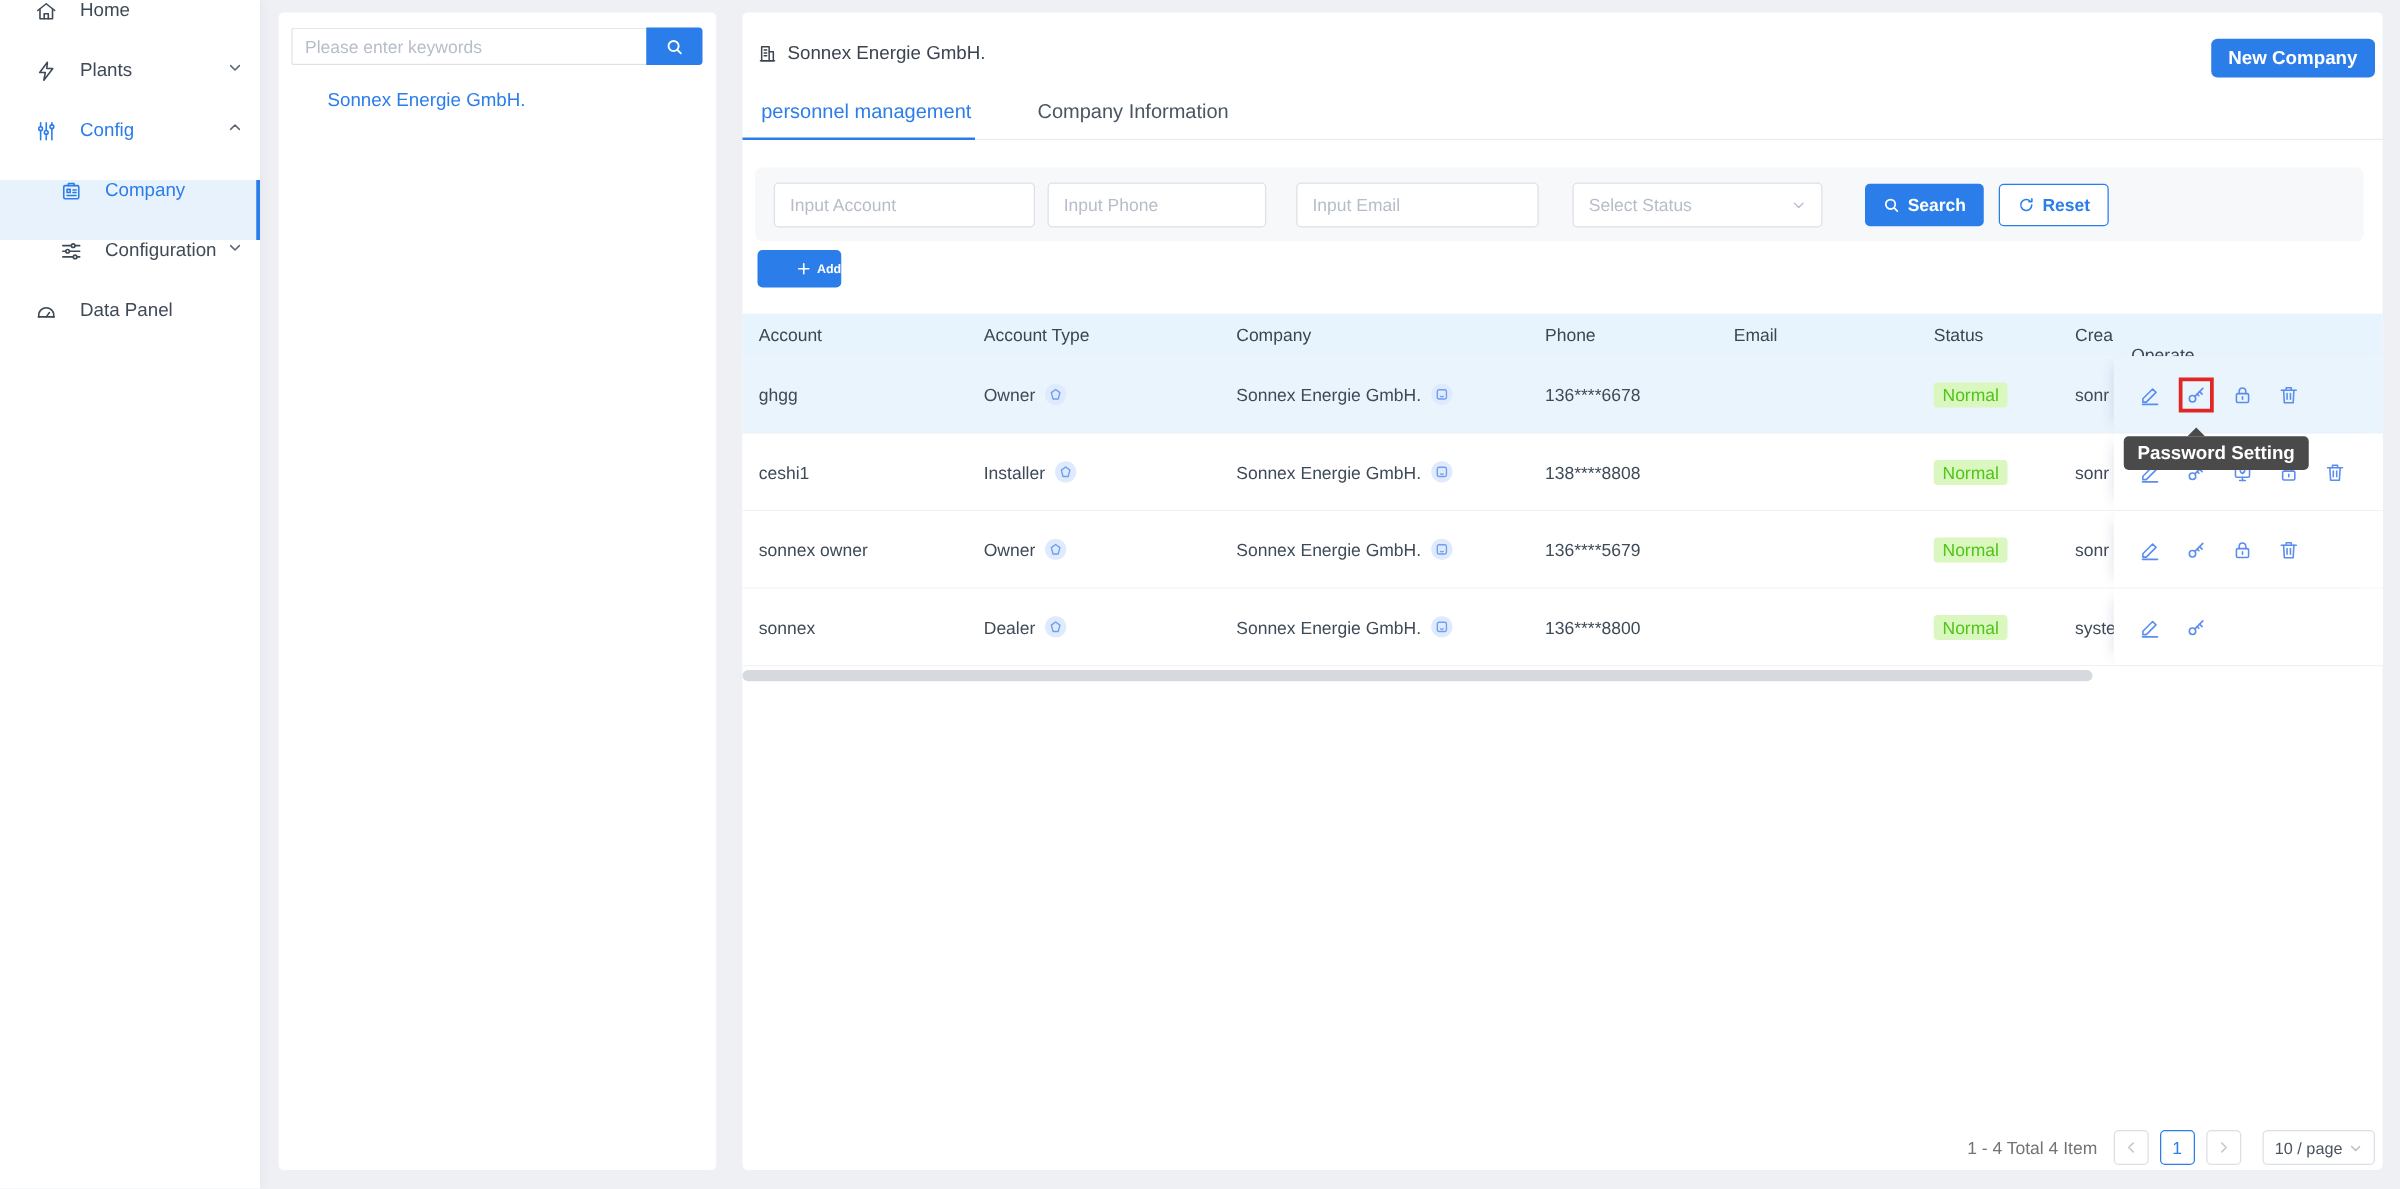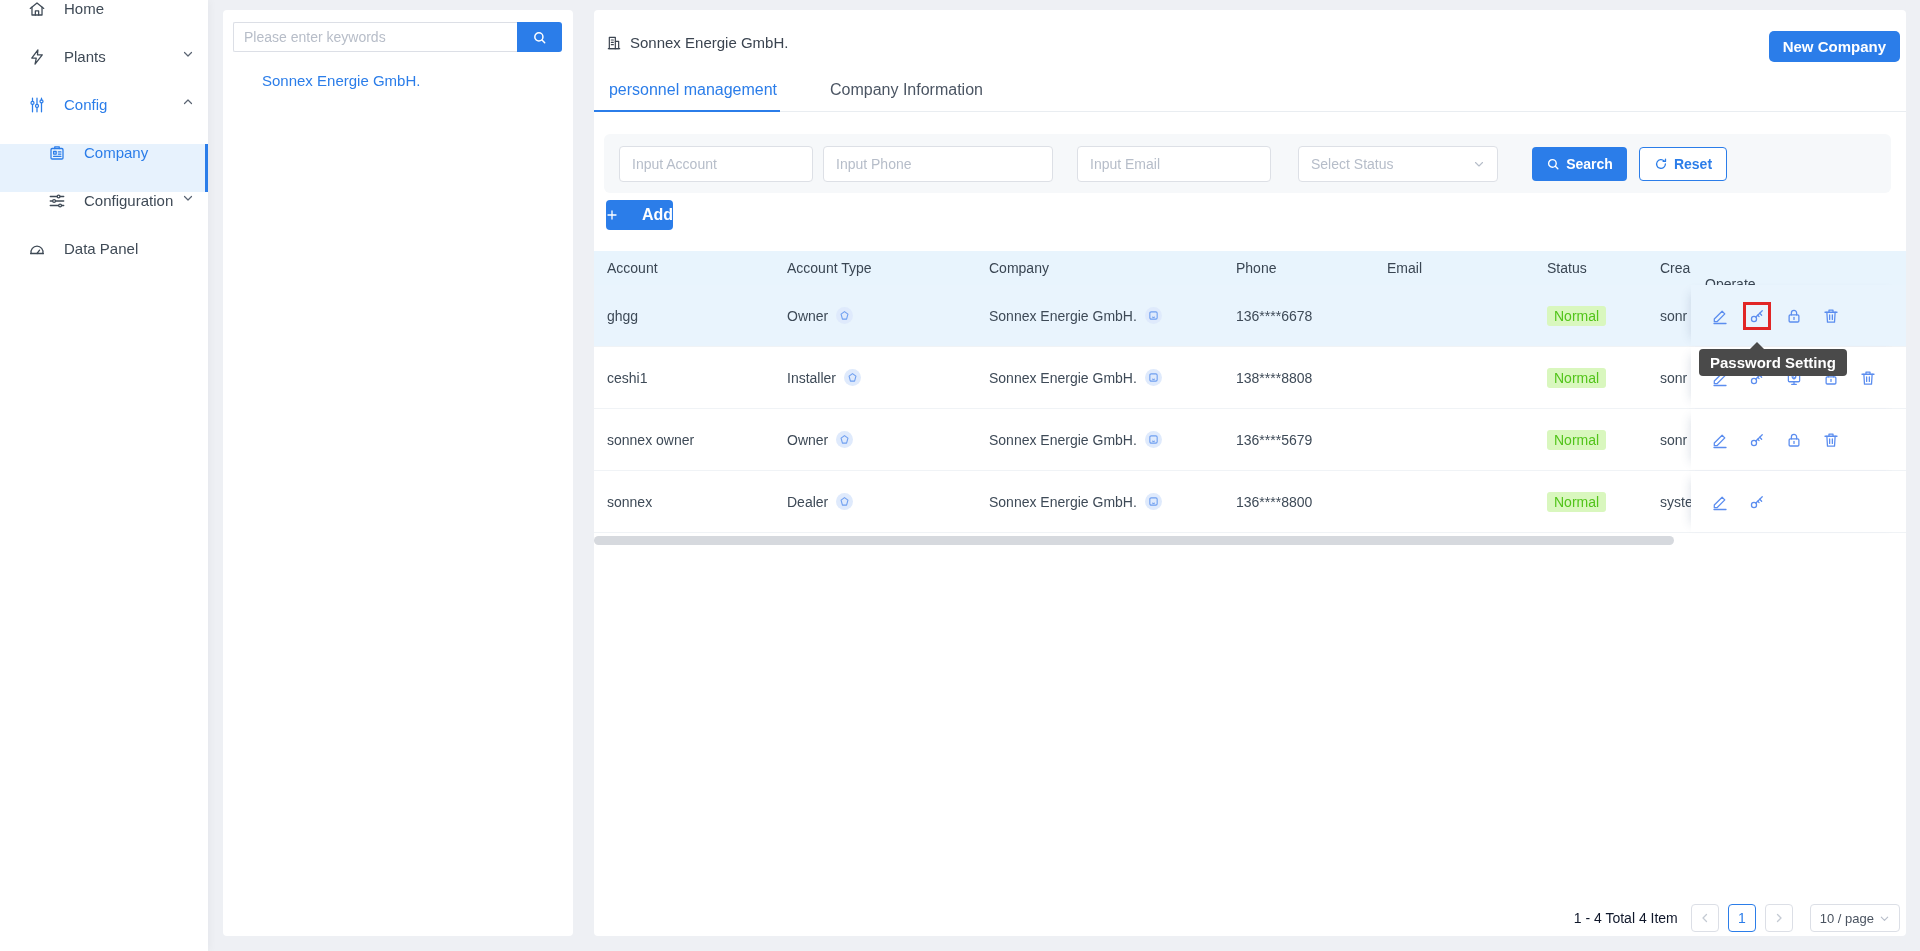--- a/index.html
+++ b/index.html
@@ -34,31 +34,31 @@
   .tabs { position:absolute; left:0; top:58px; right:0; height:44px; border-bottom:1px solid #e9edf1; display:flex; }
   .tab { font-size:16px; color:#4b5563; display:flex; align-items:center; justify-content:center; cursor:pointer; position:relative;padding-left:12px; }
   .tab.t1 { width:186px; }
   .tab.t2 { margin-left:46px; padding:0 4px; }
   .tab.active { color:#2b7de9; font-weight:500; }
   .tab.active::after { content:""; position:absolute; left:0; right:0; bottom:-1px; height:2px; background:#2b7de9; }
 
   .filter-bar { position:absolute; left:10px; top:124px; width:1287px; height:59px; background:#f6f8fa; border-radius:6px; display:flex; align-items:center; padding-left:15px; }
   .f-input { height:36px; border:1px solid #dde0e6; border-radius:4px; background:#fff; padding:0 12px; font-size:14px; color:#333; outline:none; font-family:inherit; }
   .f-input::placeholder { color:#b6bdc9; }
-  .f-account { width:194px; }
-  .f-phone { width:230px; margin-left:10px; }
+  .f-account { width:209px; }
+  .f-phone { width:175px; margin-left:10px; }
   .f-email { width:194px; margin-left:24px; }
   .f-select { width:200px; margin-left:27px; height:36px; border:1px solid #dde0e6; border-radius:4px; background:#fff; display:flex; align-items:center; justify-content:space-between; padding:0 12px; font-size:14px; color:#b6bdc9; cursor:pointer; }
   .f-select .chev { width:12px; height:12px; color:#b6bdc9; display:flex; }
   .btn-search { margin-left:34px; width:95px; height:34px; background:#2b7de9; border:none; border-radius:4px; color:#fff; font-size:14px; font-weight:bold; font-family:inherit; display:flex; align-items:center; justify-content:center; gap:6px; cursor:pointer; }
   .btn-search svg { width:14px; height:14px; }
   .btn-reset { margin-left:12px; width:88px; height:34px; background:#fff; border:1px solid #2b7de9; border-radius:4px; color:#2b7de9; font-size:14px; font-weight:bold; font-family:inherit; display:flex; align-items:center; justify-content:center; gap:6px; cursor:pointer; }
   .btn-reset svg { width:14px; height:14px; }
 
-  .btn-add { position:absolute; left:12px; top:190px; width:67px; height:30px; background:#2b7de9; border:none; border-radius:4px; color:#fff; font-size:16px; font-weight:bold; font-family:inherit; display:flex; align-items:center; justify-content:space-between; gap:5px; cursor:pointer; }
+  .btn-add { position:absolute; left:12px; top:190px; width:67px; height:30px; background:#2b7de9; border:none; border-radius:4px; color:#fff; font-size:10px; font-weight:bold; font-family:inherit; display:flex; align-items:center; justify-content:flex-end; gap:5px; cursor:pointer; }
   .btn-add svg { width:12px; height:12px; }
 
   
   .tbl { position:absolute; left:0; top:241px; right:0; }
   .thead { position:relative; height:34px; background:#e8f4fd; }
   .trow { position:relative; height:62px; background:#fff; border-bottom:1px solid #f0f3f6; }
   .trow.hl { background:#e9f4fd; }
   .c { position:absolute; top:0; height:100%; display:flex; align-items:center; font-size:14px; color:#3e4a57; white-space:nowrap; }
   .col-account { left:13px;  width:170px; }
   .col-type    { left:193px; width:195px; }
@@ -78,21 +78,21 @@
   .op-icon { width:18px; height:18px; color:#5b8def; display:inline-flex; cursor:pointer; flex:0 0 18px; }
   .op-icon svg { width:18px; height:18px; }
   .red-box { display:inline-flex; border:3px solid #e12626; padding:2px; margin:-5px; }
   .tooltip { position:absolute; left:8px; top:64px; background:#4a4a4a; color:#fff; font-size:15px; font-weight:bold; padding:5px 11px; border-radius:4px; white-space:nowrap; z-index:30; }
   .tooltip .arrow { position:absolute; top:-7px; left:51px; width:0; height:0; border-left:7px solid transparent; border-right:7px solid transparent; border-bottom:7px solid #4a4a4a; }
 
   .scroll-thumb { position:absolute; left:0; top:526px; width:1080px; height:9px; background:#d6d9de; border-radius:5px; cursor:pointer; }
 
   
   .pagination { position:absolute; right:6px; top:893px; height:30px; display:flex; align-items:center; gap:9px; }
-  .pg-summary { font-size:14px; color:#0f172a; margin-right:4px; }
+  .pg-summary { font-size:14px; color:#737373; margin-right:4px; }
   .pg-btn { width:28px; height:28px; background:#fff; border:1px solid #dcdfe6; border-radius:4px; display:flex; align-items:center; justify-content:center; color:#c4cad3; cursor:pointer; }
   .pg-btn svg { width:12px; height:12px; }
   .pg-page { width:28px; height:28px; background:#fff; border:1px solid #2b7de9; border-radius:4px; display:flex; align-items:center; justify-content:center; color:#2b7de9; font-size:14px; cursor:pointer; }
   .pg-size { height:28px; min-width:88px; background:#fff; border:1px solid #dcdfe6; border-radius:4px; display:flex; align-items:center; justify-content:center; gap:5px; padding:0 9px; font-size:13px; color:#4a5360; cursor:pointer; margin-left:8px; }
   .pg-size .chev { width:11px; height:11px; color:#b6bdc9; display:flex; }
 </style>
 </head>
 <body>
 
 <aside class="sidebar">

